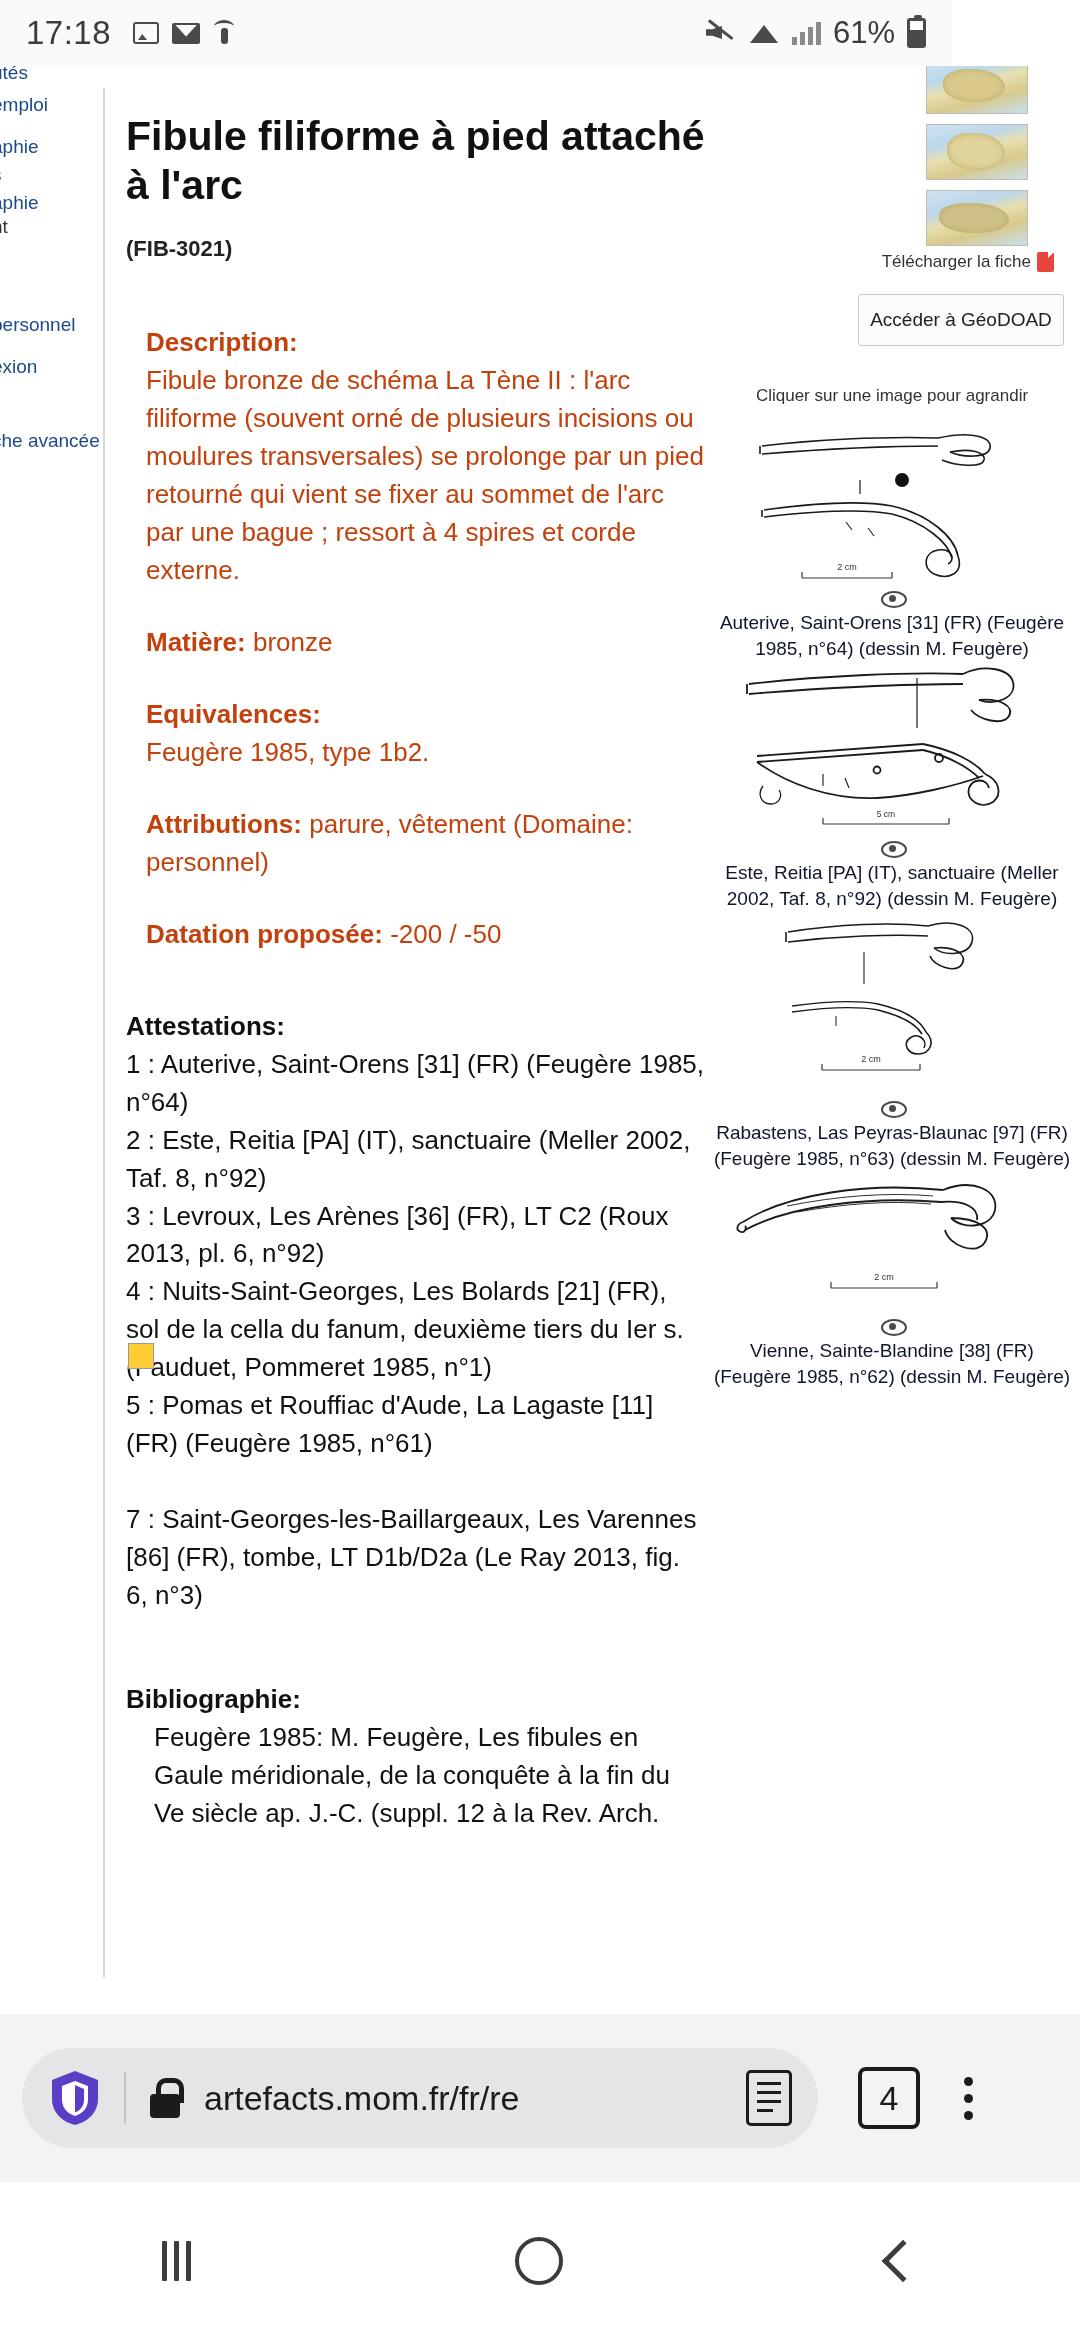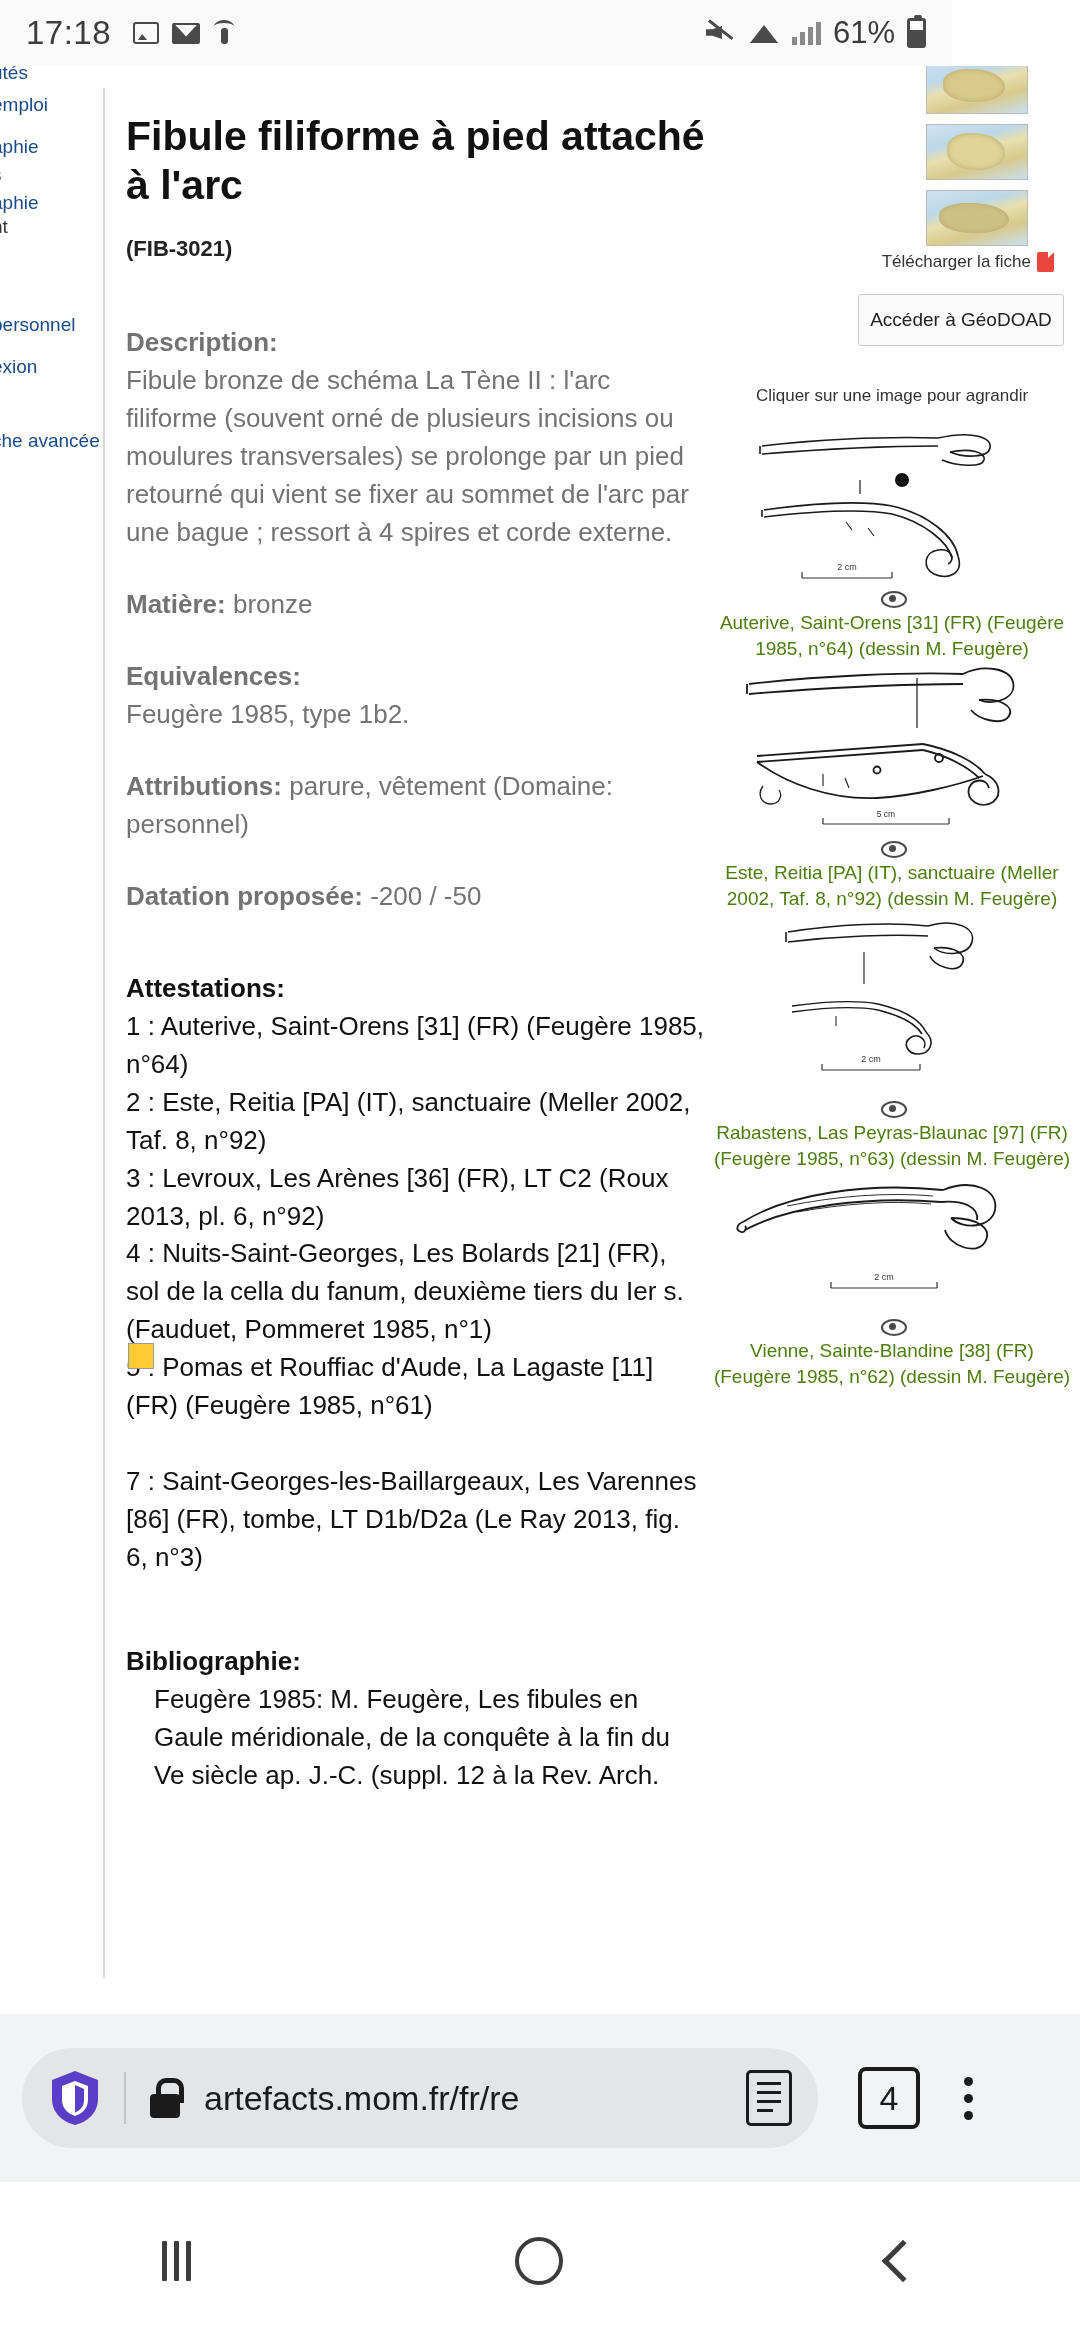--- a/index.html
+++ b/index.html
@@ -120,21 +120,21 @@
   .content {
     position: absolute; left: 126px; top: 0; width: 580px;
   }
   h1.title {
     font-size: 41px; font-weight: bold; color: #111;
     margin-top: 46px; line-height: 1.2;
   }
   .subcode {
     font-size: 22px; font-weight: bold; color: #222; margin-top: 26px;
   }
-  .sec { margin-top: 34px; font-size: 26px; color: #737373; line-height: 1.46; }
+  .sec { margin-top: 34px; font-size: 26px; color: #c2410c; line-height: 1.46; margin-left: 20px; }
   .sec b { font-weight: bold; }
   .attest { margin-top: 54px; font-size: 26px; color: #111; line-height: 1.46; }
   .biblio { margin-top: 66px; font-size: 26px; color: #111; line-height: 1.46; }
   .biblio .ind { display: block; padding-left: 28px; font-weight: bold; }
   .biblio .ind span { font-weight: normal; }
   .fadeline { color: #111; }
 
   .swatch {
     position: absolute; left: 128px; top: 1277px;
     width: 26px; height: 26px; background: #ffcc33; border: 1px solid #999;
@@ -173,21 +173,21 @@
     width: 206px; height: 52px; border: 1px solid #c9c9c9; background: #fbfbfb;
     border-radius: 3px; font-size: 19px; color: #222; text-align: center;
     display: flex; align-items: center; justify-content: center; line-height: 1.28;
   }
   .clickhint {
     position: absolute; left: 0; top: 320px; width: 360px; text-align: center;
     font-size: 17px; color: #333;
   }
 
   .figure { position: absolute; width: 360px; text-align: center; }
-  .figcap { font-size: 19px; color: #4d7c0f; line-height: 1.35; margin-top: 4px; }
+  .figcap { font-size: 19px; color: #0f172a; line-height: 1.35; margin-top: 4px; }
   .eye {
     width: 22px; height: 18px; margin: 0 auto 4px; display: block; position: relative;
   }
   .eye::before{
     content:"";position:absolute;left:0;top:3px;width:22px;height:13px;
     border:2px solid #4a4a4a;border-radius:50%;
   }
   .eye::after{
     content:"";position:absolute;left:7.5px;top:6.5px;width:7px;height:7px;
     background:#4a4a4a;border-radius:50%;

